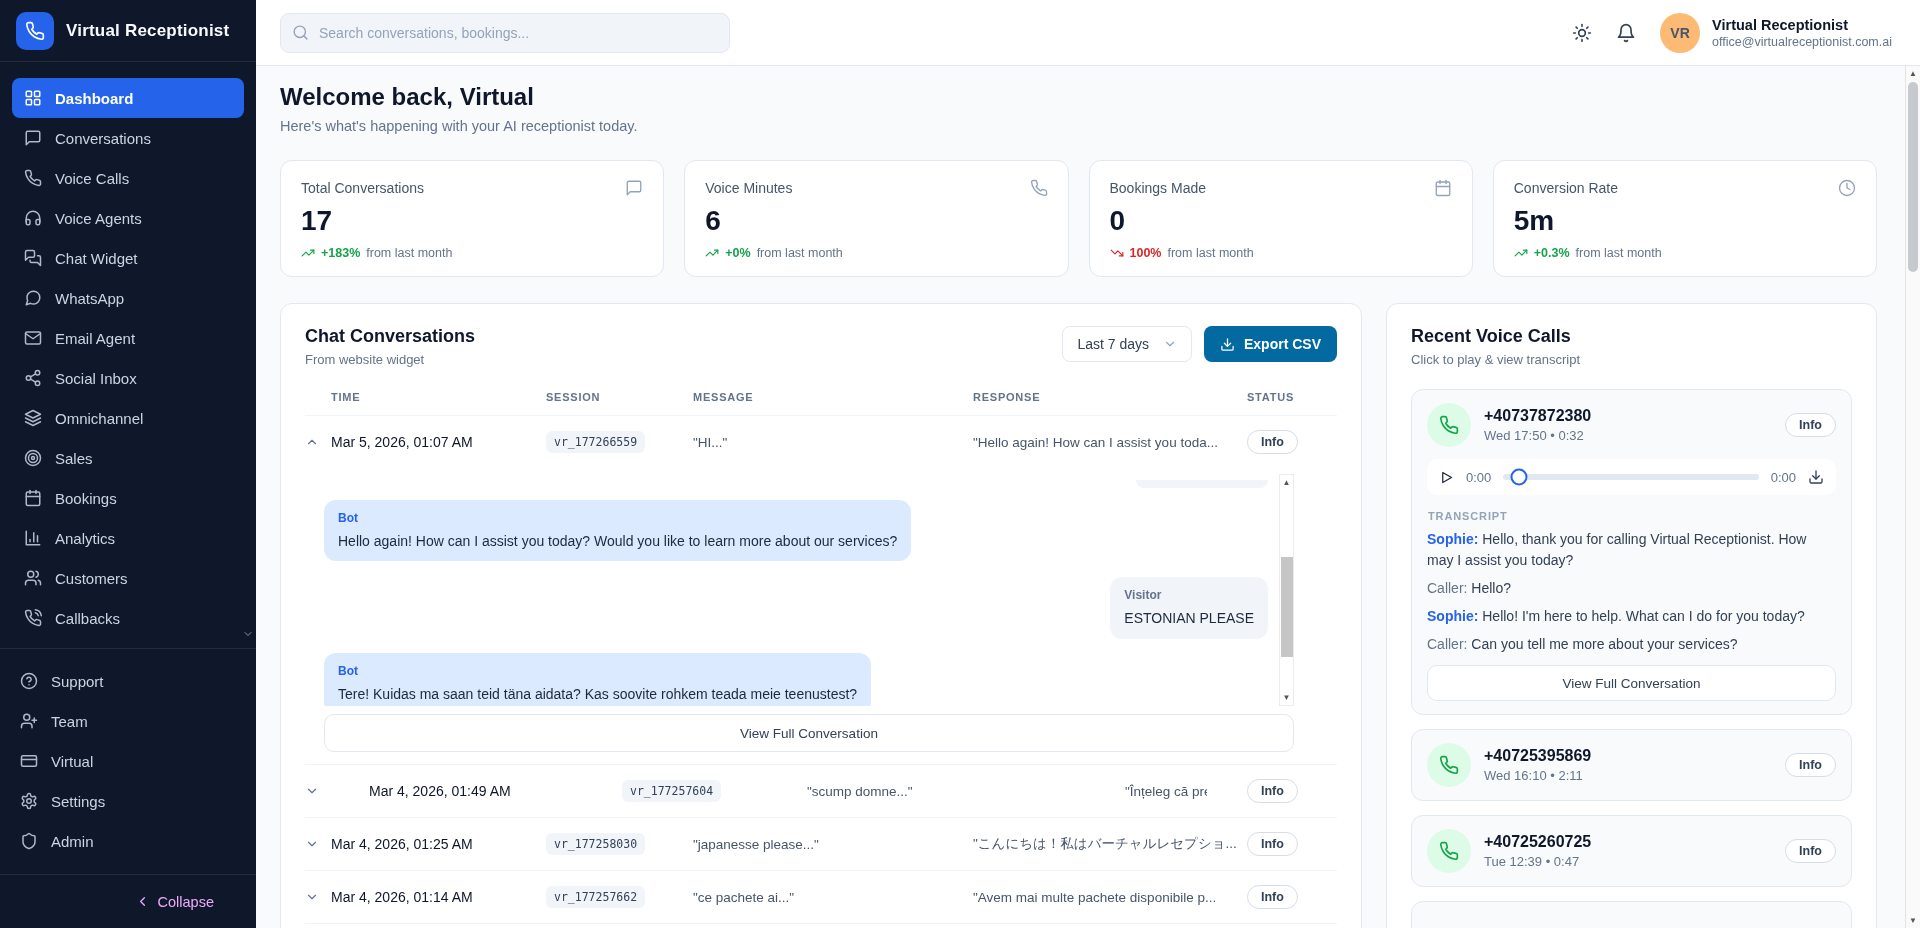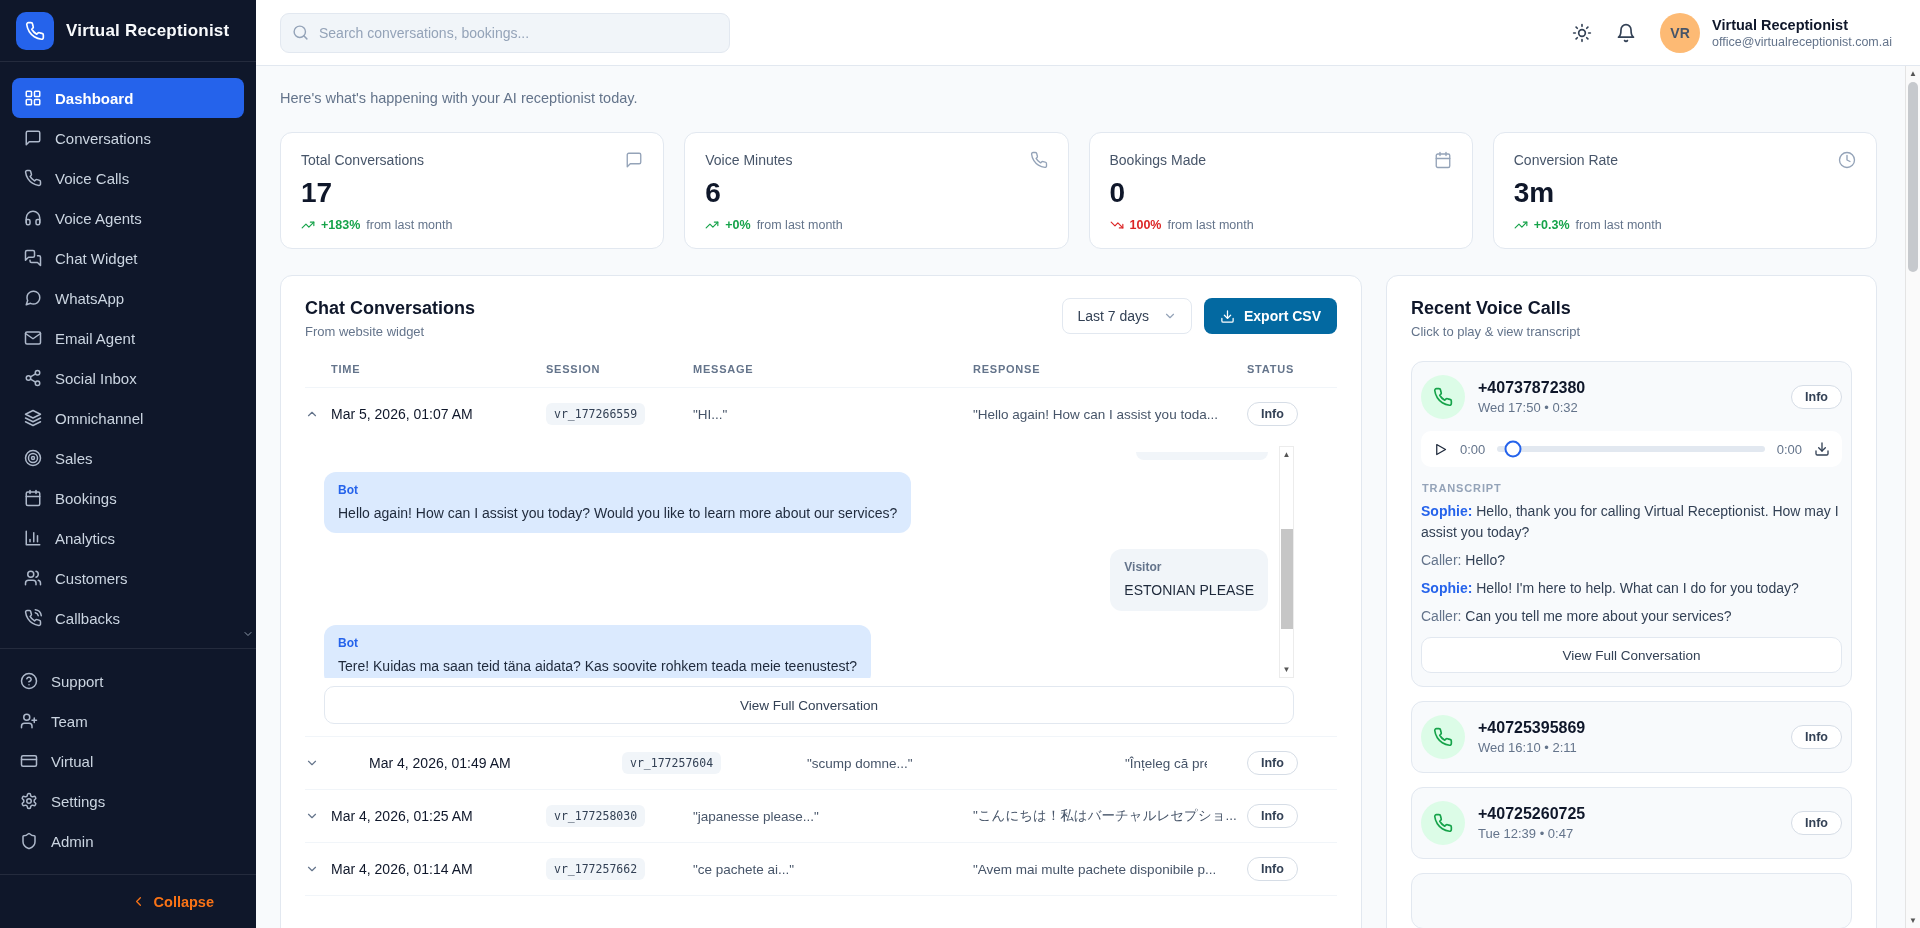--- a/index.html
+++ b/index.html
@@ -11,21 +11,21 @@
   .sidebar { width:256px; height:928px; background:#0f172a; color:#cbd5e1; flex-shrink:0; display:flex; flex-direction:column; position:relative; }
   .brand { height:62px; display:flex; align-items:center; gap:12px; padding:0 16px; border-bottom:1px solid rgba(255,255,255,.09); }
   .brand-badge { width:38px; height:38px; border-radius:10px; background:#2563eb; display:flex; align-items:center; justify-content:center; color:#fff; }
   .brand-title { color:#f8fafc; font-size:17px; font-weight:700; letter-spacing:.2px; }
   .nav { padding:16px 12px 10px; }
   .nav2 { border-top:1px solid rgba(255,255,255,.09); padding:12px 8px; }
   .nav-item { height:40px; display:flex; align-items:center; gap:13px; padding:0 12px; border-radius:8px; font-size:15px; cursor:pointer; }
   .nav-item .nic { color:#aeb9cb; }
   .nav-item.active { background:#2563eb; color:#fff; font-weight:600; }
   .nav-item.active .nic { color:#fff; }
-  .collapse-row { margin-top:auto; border-top:1px solid rgba(255,255,255,.09); height:54px; display:flex; align-items:center; justify-content:flex-end; padding-right:42px; gap:8px; color:#f97316; font-size:14.5px; cursor:pointer;font-weight:bold; }
+  .collapse-row { margin-top:auto; border-top:1px solid rgba(255,255,255,.09); height:54px; display:flex; align-items:center; justify-content:flex-end; padding-right:42px; gap:8px; color:#f0abfc; font-size:14.5px; cursor:pointer; }
   .side-scroll-hint { position:absolute; right:2px; top:628px; color:#8b97a8; }
 
   
   .main-col { flex:1; display:flex; flex-direction:column; height:928px; }
   .topbar { height:66px; background:#fff; border-bottom:1px solid #e2e8f0; display:flex; align-items:center; padding:0 28px 0 24px; flex-shrink:0; }
   .search-wrap { position:relative; width:450px; }
   .search-wrap .sic { position:absolute; left:12px; top:11px; color:#94a3b8; }
   .search-input { width:100%; height:40px; background:#f1f5f9; border:1px solid #e2e8f0; border-radius:9px; padding:0 14px 0 38px; font-size:14px; color:#334155; font-family:inherit; outline:none; }
   .search-input::placeholder { color:#94a3b8; }
   .top-right { margin-left:auto; display:flex; align-items:center; gap:24px; }
@@ -92,21 +92,21 @@
   .bubble.visitor .blabel { color:#64748b; }
   .gap16 { height:16px; } .gap14 { height:14px; }
   .mini-scroll { position:absolute; right:0; top:0; bottom:0; width:15px; background:#fff; border:1px solid #ececec; }
   .mini-scroll .marr { position:absolute; left:0; width:13px; text-align:center; font-size:8px; color:#555; }
   .mini-thumb { position:absolute; left:1px; width:12px; top:82px; height:100px; background:#c6c6c6; }
   .btn-ghost { display:block; width:calc(100% - 62px); margin:8px 43px 12px 19px; height:38px; background:#fff; border:1px solid #e2e8f0; border-radius:10px; font-size:13.5px; font-weight:500; color:#334155; font-family:inherit; cursor:pointer; }
   .btn-ghost.full { width:100%; margin:10px 0 0; height:36px; }
   .row.partial { border-bottom:none; }
 
   
-  .call-card { border:1px solid #e2e8f0; background:#f8fafc; border-radius:12px; padding:13px 9px; margin-top:14px; }
+  .call-card { border:1px solid #e2e8f0; background:#f8fafc; border-radius:12px; padding:13px 15px; margin-top:14px; }
   .call-card.first { margin-top:22px; }
   .call-head { display:flex; align-items:center; gap:13px; }
   .call-avatar { width:44px; height:44px; border-radius:50%; background:#dcfce7; color:#16a34a; display:flex; align-items:center; justify-content:center; flex-shrink:0; }
   .call-number { font-size:16px; font-weight:700; color:#0f172a; }
   .call-meta { font-size:13px; color:#64748b; margin-top:3px; }
   .call-head .pill-info { margin-left:auto; }
   .player { margin-top:12px; background:#fff; border-radius:10px; padding:10px 12px; display:flex; align-items:center; gap:12px; }
   .play-btn { color:#1e293b; display:flex; cursor:pointer; }
   .ptime { font-size:13px; color:#64748b; }
   .ptrack { flex:1; position:relative; height:6px; background:#e2e8f0; border-radius:3px; }
@@ -468,20 +468,21 @@
         <div>
           <div class="user-name">Virtual Receptionist</div>
           <div class="user-email">office@virtualreceptionist.com.ai</div>
         </div>
       </div>
     </div>
   </header>
 
   <div class="below">
     <main class="content">
+      <h1 class="welcome-title">Welcome back, Virtual</h1>
       <div class="welcome-sub">Here's what's happening with your AI receptionist today.</div>
 
       <section class="stats">
         <div class="stat-card">
           <div class="stat-top">
               <span>Total Conversations</span>
               <span class="stic">
                 <svg class="ic" width="18" height="18" fill="none" stroke="currentColor" stroke-width="1.8" stroke-linecap="round" stroke-linejoin="round">
                   <use href="#i-chat"></use>
                 </svg>
@@ -540,21 +541,21 @@
         </div>
         <div class="stat-card">
           <div class="stat-top">
               <span>Conversion Rate</span>
               <span class="stic">
                 <svg class="ic" width="18" height="18" fill="none" stroke="currentColor" stroke-width="1.8" stroke-linecap="round" stroke-linejoin="round">
                   <use href="#i-clock"></use>
                 </svg>
               </span>
             </div>
-          <div class="stat-value">3m</div>
+          <div class="stat-value">5m</div>
           <div class="stat-delta">
               <span class="trend up" style="display:flex">
                 <svg class="ic" width="14" height="14" fill="none" stroke="currentColor" stroke-width="2" stroke-linecap="round" stroke-linejoin="round">
                   <use href="#i-trend-up"></use>
                 </svg>
               </span>
               <span class="delta-val up">+0.3%</span>
               <span>from last month</span>
             </div>
         </div>

